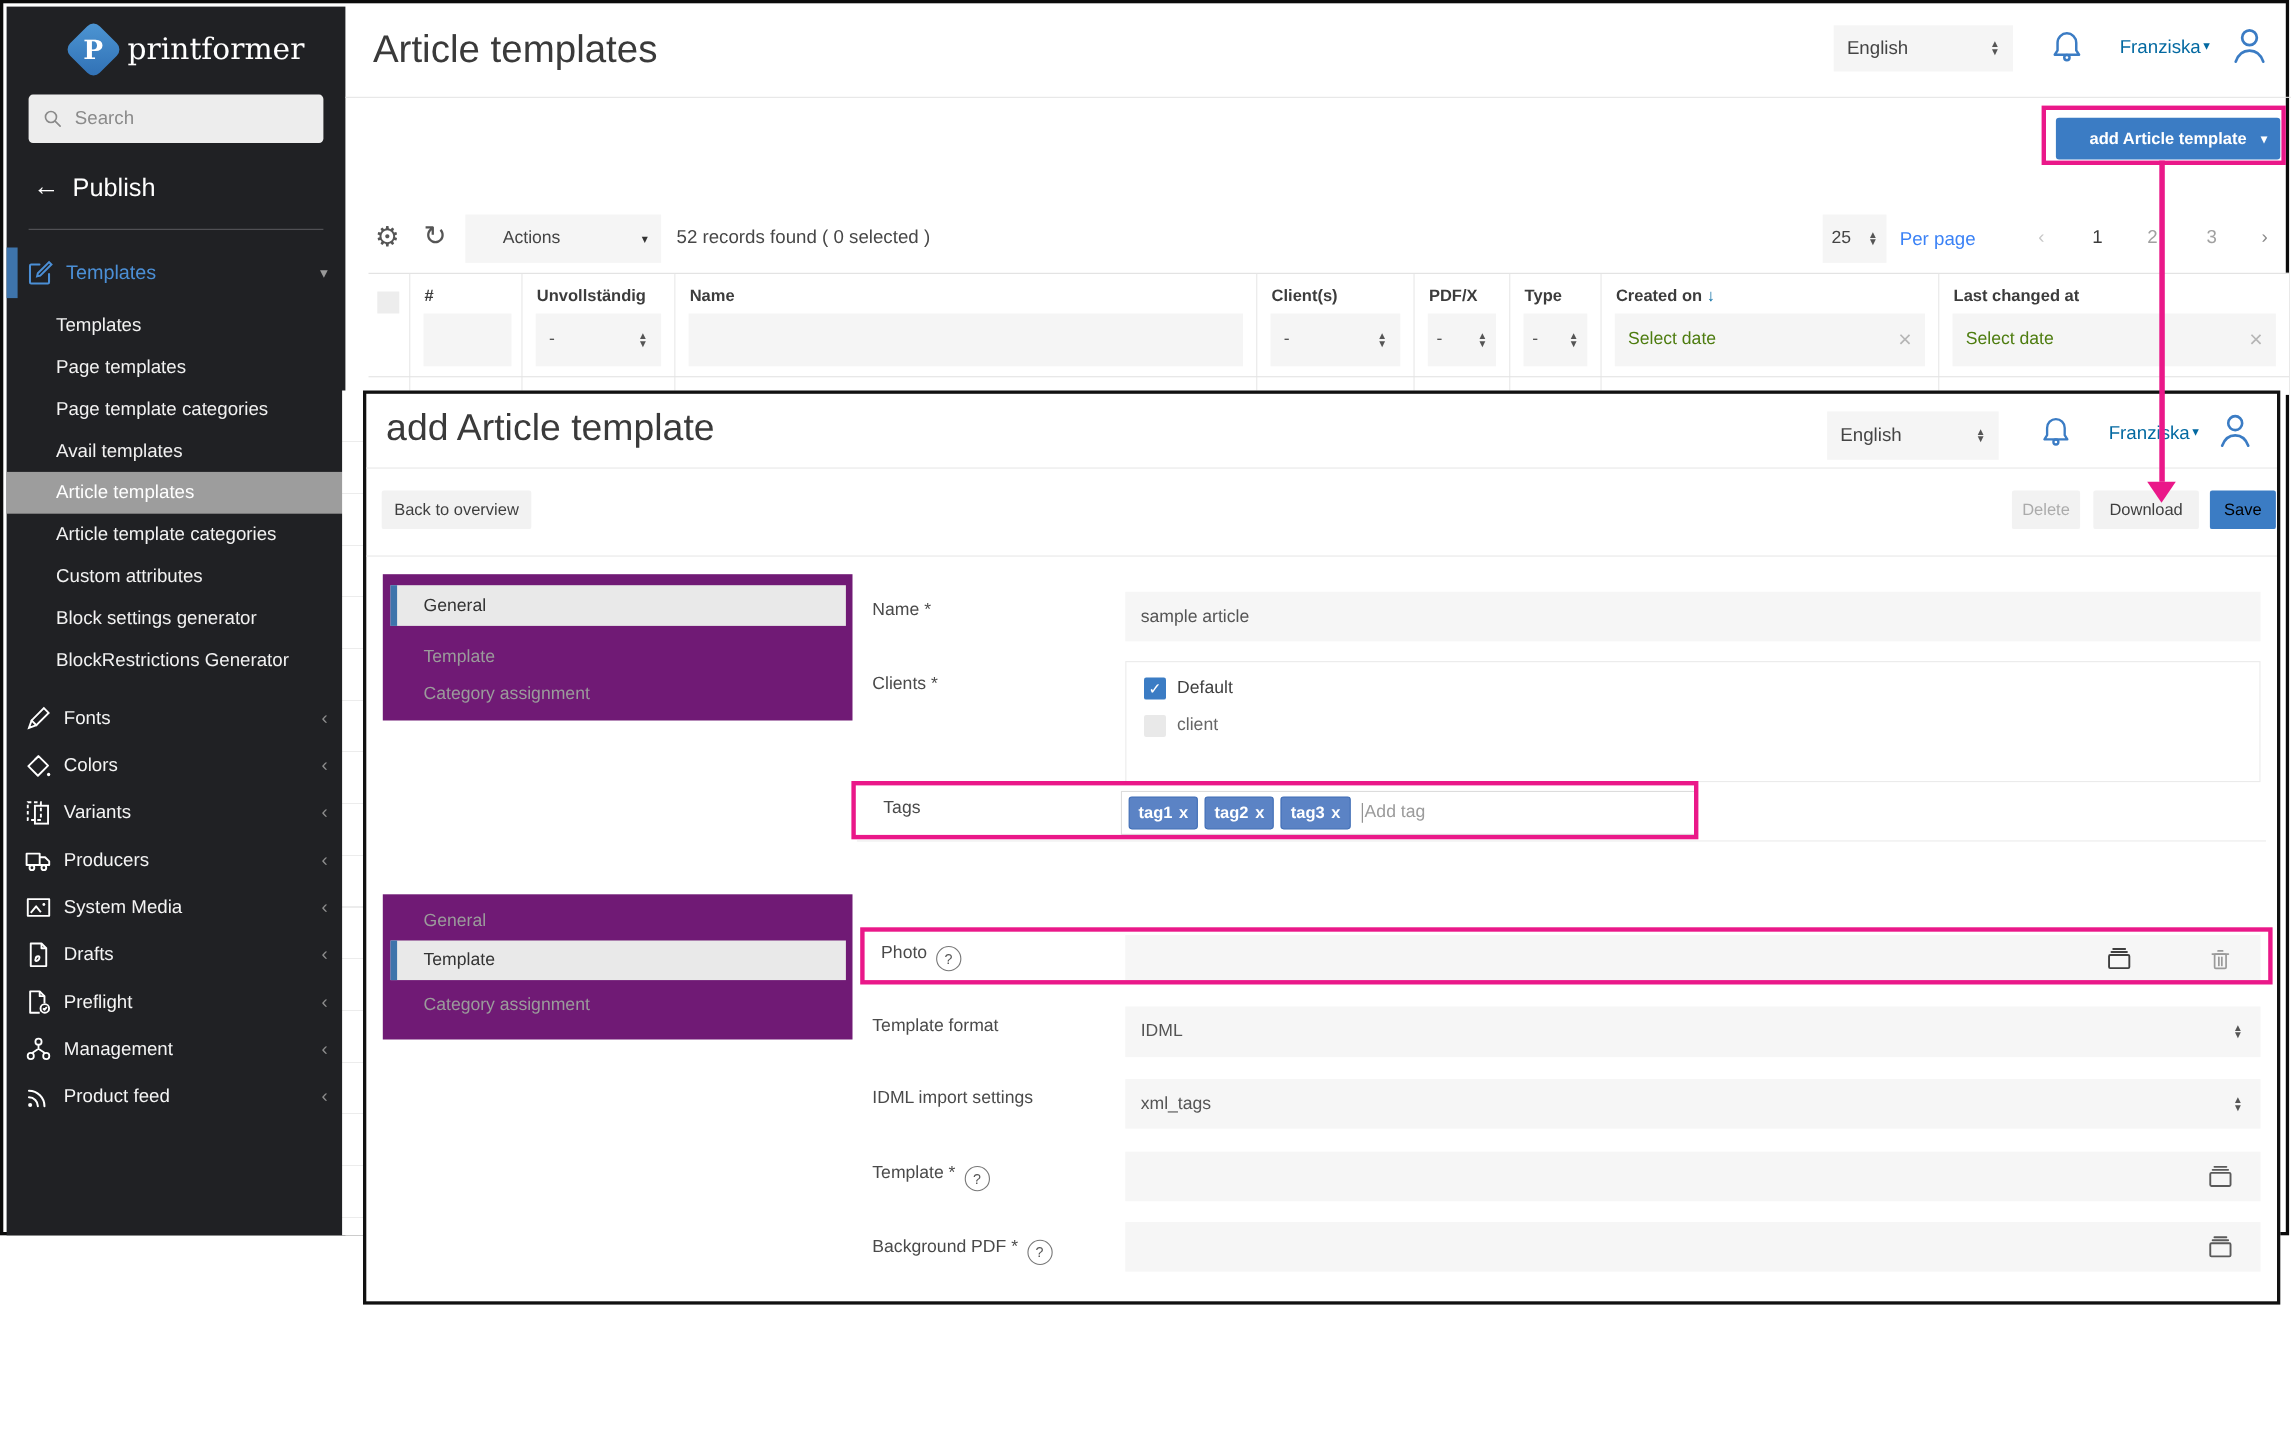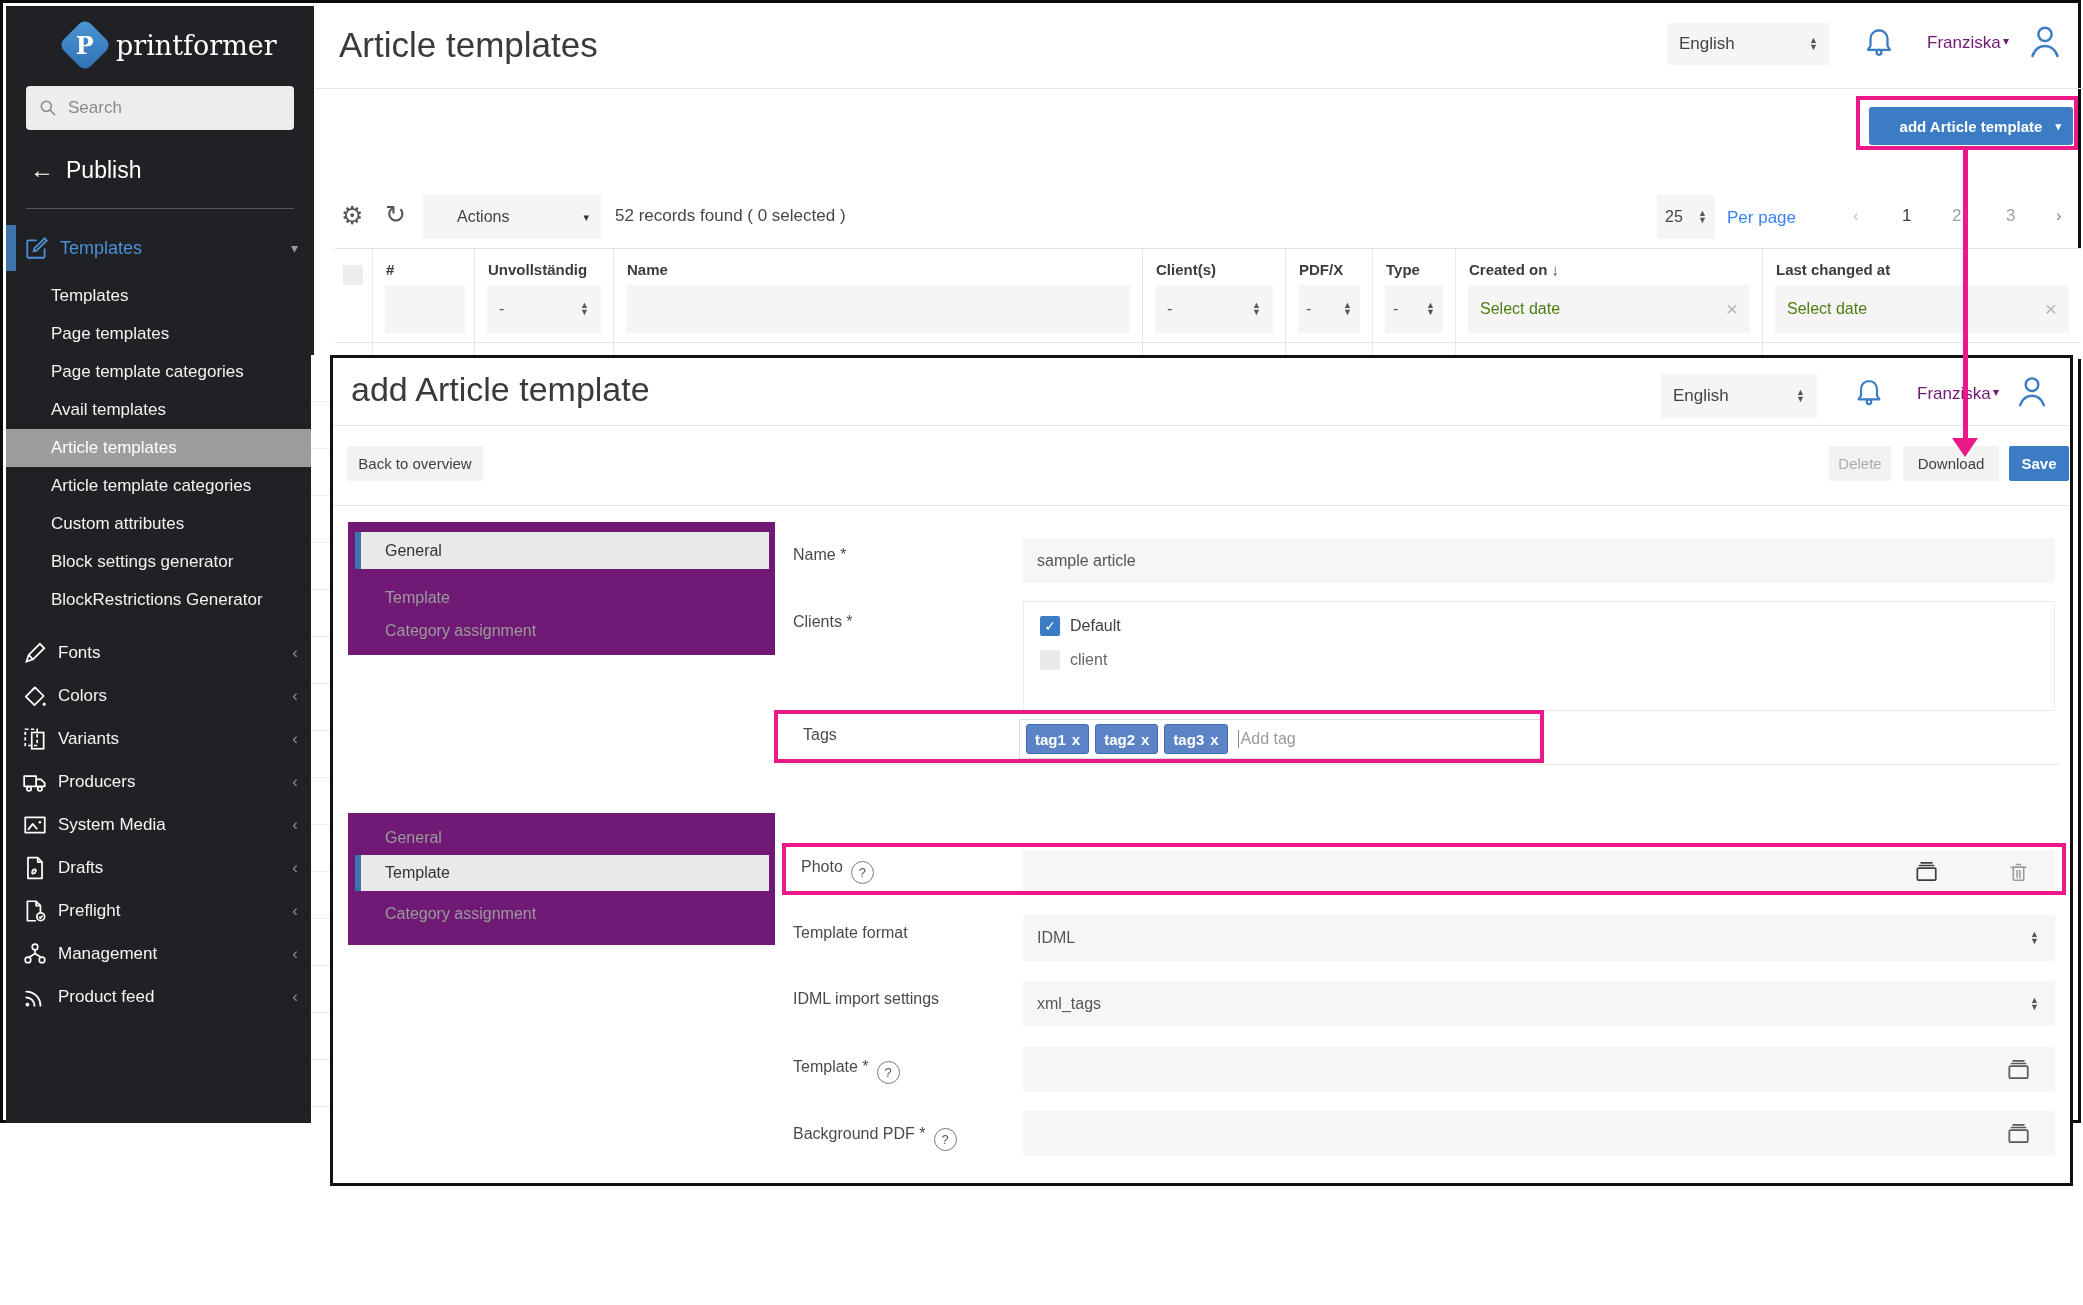--- a/index.html
+++ b/index.html
@@ -33,21 +33,21 @@
   .icon-list{margin-top:12px;}
   .ic-item{position:relative;height:43px;display:flex;align-items:center;cursor:pointer;}
   .ic-item .ic{position:absolute;left:16px;width:26px;height:26px;}
   .ic-item .ic-label{margin-left:52px;font-size:17px;color:#f5f5f5;}
   .ic-item .ic-chev{position:absolute;right:16px;color:#8d8d8d;font-size:17px;}
   
   .page-title{position:absolute;left:336px;top:22px;font-size:35px;color:#3a3a3a;}
   .sel-box{background:#f5f5f5;display:flex;align-items:center;justify-content:space-between;
            padding:0 12px;box-sizing:border-box;font-size:17px;color:#444;}
   .updown{display:inline-flex;flex-direction:column;align-items:center;line-height:7px;font-size:9px;color:#555;}
-  .blue{color:#701a75;}
+  .blue{color:#0369a1;}
   .hdr-div{position:absolute;left:311px;top:85px;width:1770px;border-top:1px solid #e6e6e6;}
   .add-btn{position:absolute;left:1866px;top:104px;width:204px;height:38px;background:#3b7cc4;border-radius:3px;
            color:#fff;font-size:15px;font-weight:bold;display:flex;align-items:center;justify-content:center;cursor:pointer;}
   .add-btn .caret{position:absolute;right:12px;font-size:11px;}
   
   .tool-icon{position:absolute;font-size:25px;color:#555;cursor:pointer;}
   .records{position:absolute;left:612px;top:203px;font-size:17px;color:#474747;}
   .pp-label{position:absolute;left:1724px;top:205px;font-size:17px;color:#3b82f6;}
   .pager{position:absolute;top:203px;font-size:17px;cursor:pointer;}
   
@@ -66,21 +66,21 @@
          background:repeating-linear-gradient(#ffffff 0 46px,#ececec 46px 47px);}
   
   .dialog{position:absolute;left:330px;top:355px;width:1743px;height:831px;border:3px solid #111;
           box-sizing:border-box;background:#fff;z-index:10;}
   .dlg-title{position:absolute;left:18px;top:12px;font-size:34px;color:#3a3a3a;}
   .dlg-div{position:absolute;left:0;width:100%;border-top:1px solid #e8e8e8;}
   .btn{position:absolute;height:35px;display:flex;align-items:center;justify-content:center;
        font-size:15px;border-radius:2px;cursor:pointer;box-sizing:border-box;}
   .btn.gray{background:#f2f2f2;color:#3f3f3f;}
   .btn.muted{background:#f2f2f2;color:#ababab;}
-  .btn.blue-btn{background:#3b7cc4;color:#ffffff;font-weight:bold;}
+  .btn.blue-btn{background:#3b7cc4;color:#000000;font-weight:normal;}
   .tab-panel{position:absolute;left:15px;width:427px;background:#701a75;}
   .tab-row{position:absolute;left:7px;right:6px;height:37px;background:#e9e9e9;display:flex;align-items:center;}
   .tab-row .tbar{position:absolute;left:0;top:0;width:6px;height:100%;background:#3e74ab;}
   .tab-row .t-label{margin-left:30px;font-size:16px;color:#333;}
   .tab-ghost{position:absolute;left:37px;font-size:16px;color:#9b9b9b;cursor:pointer;}
   .f-label{position:absolute;font-size:16px;color:#4a4a4a;white-space:nowrap;}
   .f-field{position:absolute;left:690px;width:1032px;background:#f6f6f6;display:flex;align-items:center;
            padding:0 14px;box-sizing:border-box;font-size:16px;color:#555;}
   .qmark{display:inline-flex;align-items:center;justify-content:center;width:21px;height:21px;border:1.5px solid #777;
          border-radius:50%;font-size:13px;color:#555;margin-left:8px;vertical-align:-5px;}

